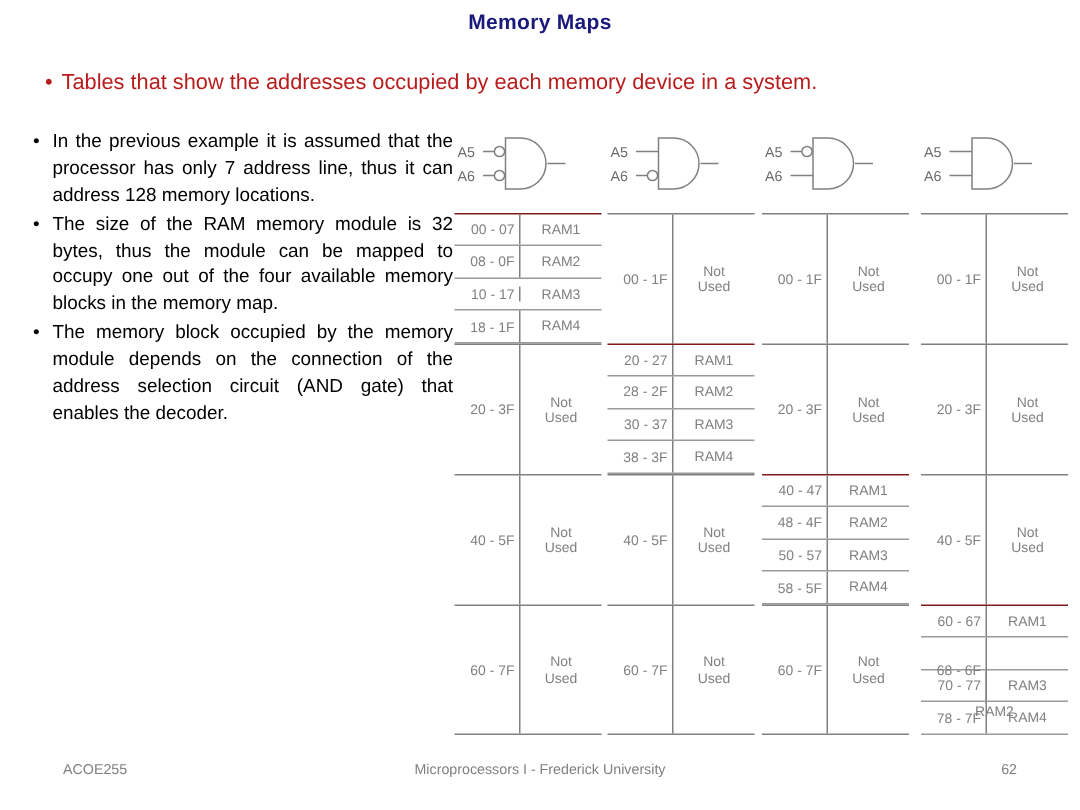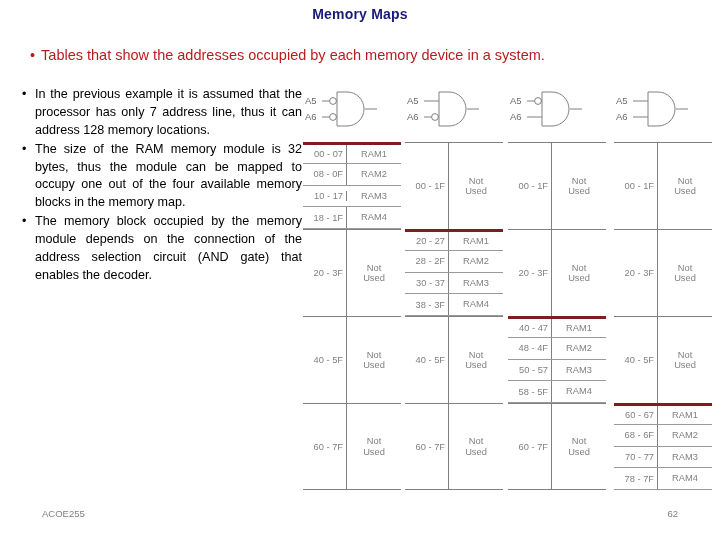--- a/index.html
+++ b/index.html
@@ -99,21 +99,21 @@
     display:flex;align-items:center;justify-content:center;
     text-align:center;
     font-size:9.3px;color:#808080;
     line-height:1.12;
   }
   
   .blk.topline{border-top:1px solid #808080;}
   .blk.botline{border-bottom:1px solid #808080;}
   .sub .addr,.sub .name{font-size:9.3px;}
   .sub{border-bottom:1px solid #9a9a9a;}
-  .sub.first{border-top:3px solid #7f1d1d;}
+  .sub.first{border-top:1px solid #7f1d1d;}
   .sub .name{border:0;}
   .big .name{
     border-left:0;
   }
   .name-box{
     border-left:1px solid #808080;
   }
 
   
   #footer{
@@ -300,32 +300,33 @@
           <div class="name name-box">Not<br>Used</div>
         </div>
         <div class="blk big topline" style="height: 87px;">
           <div class="addr">40 - 5F</div>
           <div class="name name-box">Not<br>Used</div>
         </div>
         <div class="blk sub first" style="height: 21.75px;">
           <div class="addr">60 - 67</div>
           <div class="name name-box">RAM1</div>
         </div>
-        <div class="blk sub" style="height: 21.75px;">
+        <div class="blk sub" style="height: 21.75px; flex-direction: column;">
           <div class="addr">68 - 6F</div>
           <div class="name name-box">RAM2</div>
         </div>
         <div class="blk sub" style="height: 21.75px;">
           <div class="addr">70 - 77</div>
           <div class="name name-box">RAM3</div>
         </div>
         <div class="blk sub" style="height: 21.75px;">
           <div class="addr">78 - 7F</div>
           <div class="name name-box">RAM4</div>
         </div>
       </div>
     </div>
 </div>
 
 <div id="footer">
   <span class="f-left">ACOE255</span>
+  <span class="f-center">Microprocessors I - Frederick University</span>
   <span class="f-right">62</span>
 </div>
 
 </body></html>

